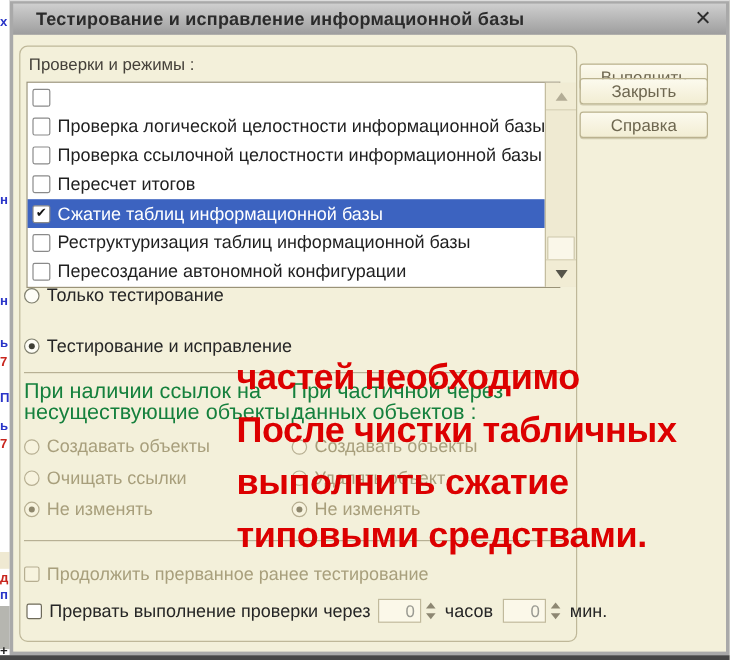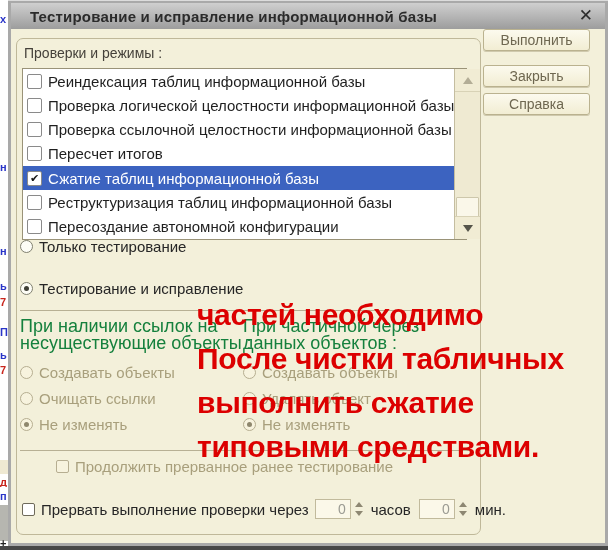--- a/index.html
+++ b/index.html
@@ -107,21 +107,21 @@
   }
   .dradio.sel::after {
     content:""; position:absolute; left:3px; top:3px; width:5px; height:5px;
     border-radius:50%; background:#8e876d;
   }
   .lc { left:9px; } .rc { left:232px; }
   .o1 { top:334px; } .o2 { top:360px; } .o3 { top:386px; }
 
   
   .cbrow { position:absolute; display:flex; align-items:center; font-size:15px; height:18px; white-space:nowrap; }
-  .cbrow.disabled { left:9px; top:428px; color:#a89f7c;margin-left:36px; }
+  .cbrow.disabled { left:9px; top:440px; color:#a89f7c; }
   .cbrow.abort { left:11px; top:471px; color:#262626;justify-content:flex-end; }
   .cbx2 { width:13px; height:13px; border-radius:2px; margin-right:6px; flex:0 0 auto; box-sizing:border-box; }
   .cbx2.dis { background:#f7f3de; border:1px solid #b6ae91; }
   .cbx2.en  { background:#ffffff; border:1px solid #6e6a5a; }
 
   
   .spinfield {
     width:36px; height:20px; background:#fbf8e9; border:1px solid #c1ba9c;
     box-sizing:border-box; font-size:14px; color:#9b9b93; text-align:right;
     line-height:18px; padding-right:4px; margin-left:6px;
@@ -133,21 +133,21 @@
   .unit { margin-left:5px; margin-right:2px; }
 
   
   .btn {
     position:absolute; left:472px; width:107px; height:22px;
     background:linear-gradient(#fcfaee,#f2edd3);
     border:1px solid #bab28f; border-radius:3px; box-sizing:border-box;
     font-size:14px; color:#6e6750; text-align:center; line-height:20px;
     box-shadow:0 1px 0 #cfc9ad;
   }
-  .btn.b1 { top:0; } .btn.b2 { top:36px; } .btn.b3 { top:64px; }
+  .btn.b1 { top:24px; } .btn.b2 { top:36px; } .btn.b3 { top:64px; }
 
   
   .annotation {
     position:absolute; left:186px; top:264px; z-index:50;
     font-size:30px; font-weight:bold; color:#dc0000; line-height:44px;
     white-space:nowrap; letter-spacing:-0.3px;
   }
 
   
   .bottom-strip { position:absolute; left:0; right:0; bottom:0; height:4px; background:#474747; }
@@ -176,21 +176,20 @@
   </div>
   <div class="client">
 
     <div class="groupframe"></div>
     <div class="group-label">Проверки и режимы :</div>
 
     <div class="listbox">
       <div class="listrows">
         <div class="listrow">
           <span class="cbx"></span>
-          <span>Реиндексация таблиц информационной базы</span>
         </div>
         <div class="listrow">
           <span class="cbx"></span>
           <span>Проверка логической целостности информационной базы</span>
         </div>
         <div class="listrow">
           <span class="cbx"></span>
           <span>Проверка ссылочной целостности информационной базы</span>
         </div>
         <div class="listrow">

